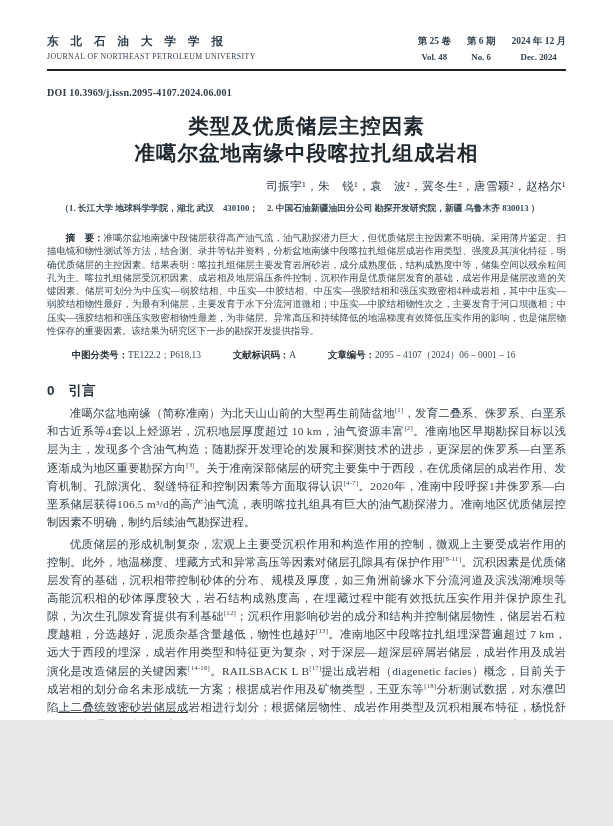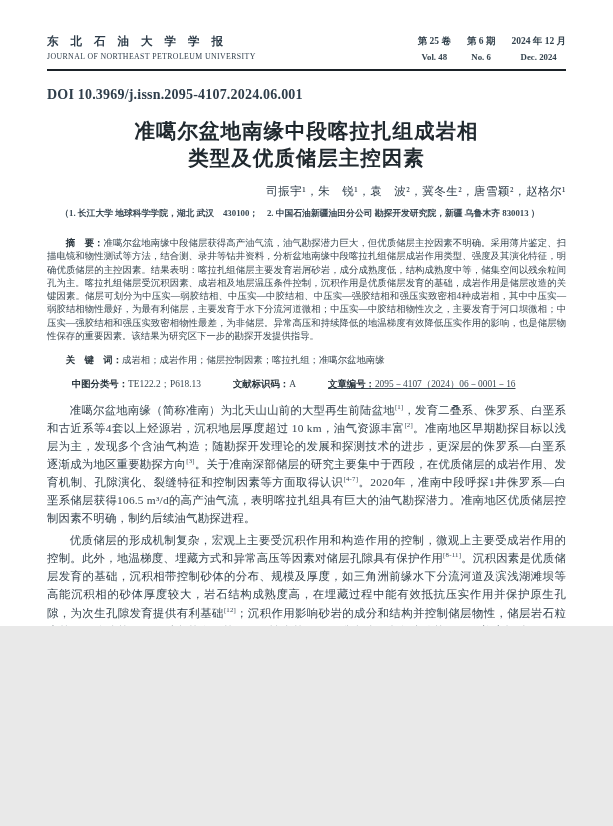--- a/index.html
+++ b/index.html
@@ -1,18 +1,18 @@
 <!DOCTYPE html>
 <html><head>
 <meta charset="utf-8">
 <style>
   html,body { margin:0; padding:0; background:#e9e9e9; }
   .page {
     position:relative;
-    width:613px; height:626px;
+    width:613px; height:720px;
     margin:0 auto;
     background:#ffffff;
     box-sizing:border-box;
     padding:34px 47px 0 47px;
     font-family:"Liberation Serif","DejaVu Serif",serif;
     color:#33424d;
     overflow:hidden;
   }
   
   .journal-header {
@@ -29,21 +29,21 @@
     font-size:7.8px; letter-spacing:0.4px; margin-top:3px;
     color:#2e3d4a; white-space:nowrap;
   }
   .jh-right { display:flex; gap:16px; padding-top:1px; }
   .jh-col { text-align:center; }
   .jh-col .cn { font-size:9.5px; font-weight:bold; white-space:nowrap; }
   .jh-col .en { font-size:8.8px; font-weight:bold; margin-top:4px; white-space:nowrap; }
   
   .doi-line {
     margin-top:16px;
-    font-size:14px; font-weight:bold; letter-spacing:0.2px;
+    font-size:10px; font-weight:bold; letter-spacing:0.2px;
     color:#2e3d4a;
   }
   
   .article-title {
     margin-top:14px;
     text-align:center;
     font-family:"Liberation Sans","DejaVu Sans",sans-serif;
     font-weight:700;
     font-size:20.5px;
     line-height:27px;
@@ -81,21 +81,21 @@
     color:#27333b;
   }
   .keywords-line, .meta-line {
     font-size:9.4px;
     line-height:13.5px;
     text-indent:2em;
     color:#394852;
     margin-top:1px;
   }
   .meta-line .group { margin-right:26px;padding-left:6px; }
-  .meta-line .group:last-child { margin-right:0;text-decoration:underline; }
+  .meta-line .group:last-child { margin-right:0; }
   
   .section-heading {
     margin-top:20px;
     font-family:"Liberation Sans","DejaVu Sans",sans-serif;
     font-weight:600;
     font-size:13.5px;
     color:#27333b;
   }
   .section-heading .sec-no { margin-right:14px; }
   .body-paragraph {
@@ -153,36 +153,38 @@
       <div class="jh-col">
         <div class="cn">2024 年 12 月</div>
         <div class="en">Dec. 2024</div>
       </div>
     </div>
   </div>
 
   <div class="doi-line">DOI 10.3969/j.issn.2095-4107.2024.06.001</div>
 
   <div class="article-title">
+    <div>类型及优质储层主控因素</div>
     <div>准噶尔盆地南缘中段喀拉扎组成岩相</div>
-    <div>类型及优质储层主控因素</div>
   </div>
 
   <div class="authors-line">司振宇¹，朱　锐¹，袁　波²，冀冬生²，唐雪颖²，赵格尔¹</div>
 
   <div class="affiliation">（1. 长江大学 地球科学学院，湖北 武汉　430100；　2. 中国石油新疆油田分公司 勘探开发研究院，新疆 乌鲁木齐 830013 ）</div>
 
   <p class="abstract-block"><b class="b-label">摘　要：</b><span>准噶尔盆地南缘中段储层获得高产油气流，油气勘探潜力巨大，但优质储层主控因素不明确。采用薄片鉴定、扫描电镜和物性测试等方法，结合测、录井等钻井资料，分析盆地南缘中段喀拉扎组储层成岩作用类型、强度及其演化特征，明确优质储层的主控因素。结果表明：喀拉扎组储层主要发育岩屑砂岩，成分成熟度低，结构成熟度中等，储集空间以残余粒间孔为主。喀拉扎组储层受沉积因素、成岩相及地层温压条件控制，沉积作用是优质储层发育的基础，成岩作用是储层改造的关键因素。储层可划分为中压实—弱胶结相、中压实—中胶结相、中压实—强胶结相和强压实致密相4种成岩相，其中中压实—弱胶结相物性最好，为最有利储层，主要发育于水下分流河道微相；中压实—中胶结相物性次之，主要发育于河口坝微相；中压实—强胶结相和强压实致密相物性最差，为非储层。异常高压和持续降低的地温梯度有效降低压实作用的影响，也是储层物性保存的重要因素。该结果为研究区下一步的勘探开发提供指导。</span></p>
 
-  <p class="keywords-line"><b class="b-label">关　键　词：</b><span>成岩相；成岩作用；储层控制因素；喀拉扎组；准噶尔盆地南缘</span></p>
 
   <p class="meta-line">
     <span class="group"><b class="b-label">中图分类号：</b><span>TE122.2；P618.13</span></span><span class="group"><b class="b-label">文献标识码：</b><span>A</span></span><span class="group"><b class="b-label">文章编号：</b><span>2095－4107（2024）06－0001－16</span></span>
   </p>
 
+  <div class="section-heading">
+    <span class="sec-no">0</span><span>引言</span>
+  </div>
 
   <p class="body-paragraph">准噶尔盆地南缘（简称准南）为北天山山前的大型再生前陆盆地<sup>[1]</sup>，发育二叠系、侏罗系、白垩系和古近系等4套以上烃源岩，沉积地层厚度超过 10 km，油气资源丰富<sup>[2]</sup>。准南地区早期勘探目标以浅层为主，发现多个含油气构造；随勘探开发理论的发展和探测技术的进步，更深层的侏罗系—白垩系逐渐成为地区重要勘探方向<sup>[3]</sup>。关于准南深部储层的研究主要集中于西段，在优质储层的成岩作用、发育机制、孔隙演化、裂缝特征和控制因素等方面取得认识<sup>[4-7]</sup>。2020年，准南中段呼探1井侏罗系—白垩系储层获得106.5 m³/d的高产油气流，表明喀拉扎组具有巨大的油气勘探潜力。准南地区优质储层控制因素不明确，制约后续油气勘探进程。</p>
   <p class="body-paragraph">优质储层的形成机制复杂，宏观上主要受沉积作用和构造作用的控制，微观上主要受成岩作用的控制。此外，地温梯度、埋藏方式和异常高压等因素对储层孔隙具有保护作用<sup>[8-11]</sup>。沉积因素是优质储层发育的基础，沉积相带控制砂体的分布、规模及厚度，如三角洲前缘水下分流河道及滨浅湖滩坝等高能沉积相的砂体厚度较大，岩石结构成熟度高，在埋藏过程中能有效抵抗压实作用并保护原生孔隙，为次生孔隙发育提供有利基础<sup>[12]</sup>；沉积作用影响砂岩的成分和结构并控制储层物性，储层岩石粒度越粗，分选越好，泥质杂基含量越低，物性也越好<sup>[13]</sup>。准南地区中段喀拉扎组埋深普遍超过 7 km，远大于西段的埋深，成岩作用类型和特征更为复杂，对于深层—超深层碎屑岩储层，成岩作用及成岩演化是改造储层的关键因素<sup>[14-16]</sup>。RAILSBACK L B<sup>[17]</sup>提出成岩相（diagenetic facies）概念，目前关于成岩相的划分命名未形成统一方案；根据成岩作用及矿物类型，王亚东等<sup>[18]</sup>分析测试数据，对东濮凹陷上二叠统致密砂岩储层成岩相进行划分；根据储层物性、成岩作用类型及沉积相展布特征，杨悦舒等<sup>[19]</sup>对松辽盆地南部德惠断陷下白垩统营城组碎屑岩储层成岩相进行划分。人们多以成岩矿物结合成岩作用或沉积作用结合成岩作用划分成</p>
 
   <div class="footnote-rule"></div>
 
   <div class="footnote-block">
     <div><span class="fn-label">收稿日期：</span><span>2024－04－03；编辑：朱秀杰</span></div>
     <div><span class="fn-label">基金项目：</span><span>国家自然科学基金项目（42130813）</span></div>
     <div><span class="fn-label">作者简介：</span><span>司振宇（2000—），男，硕士研究生，主要从事储层地质学方面的研究。</span></div>

